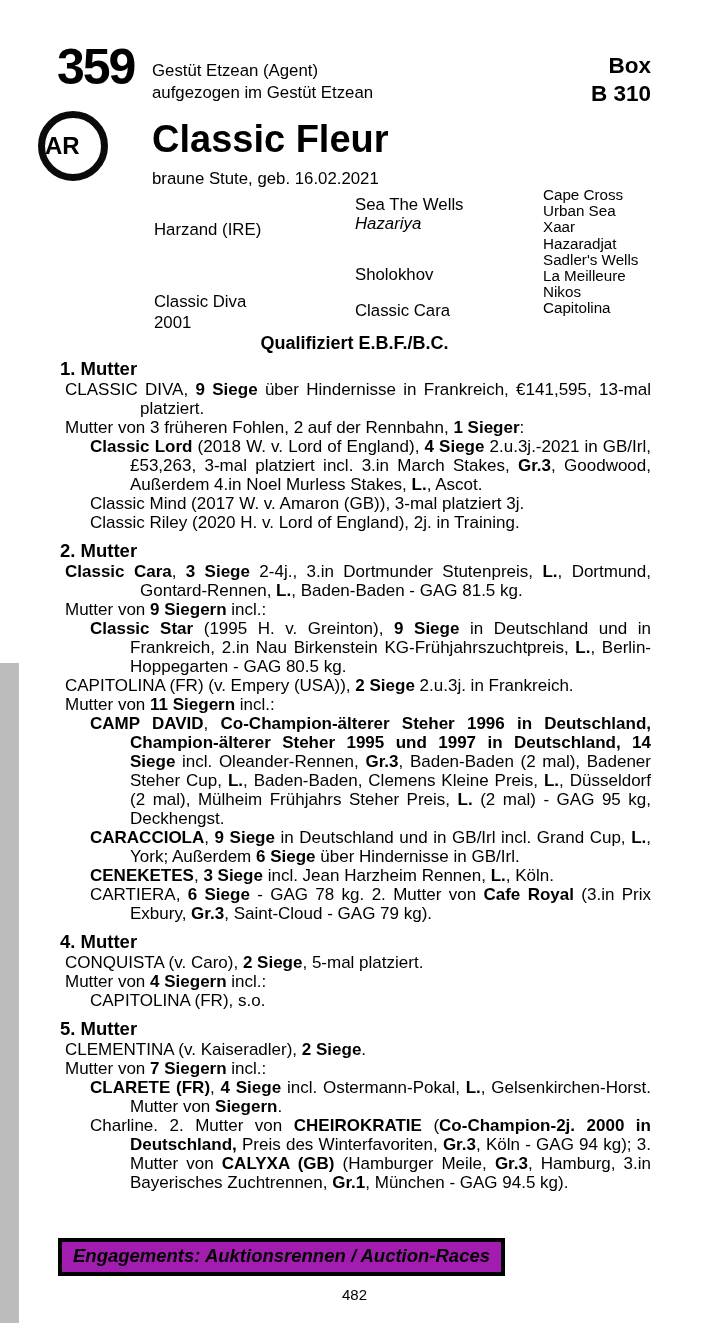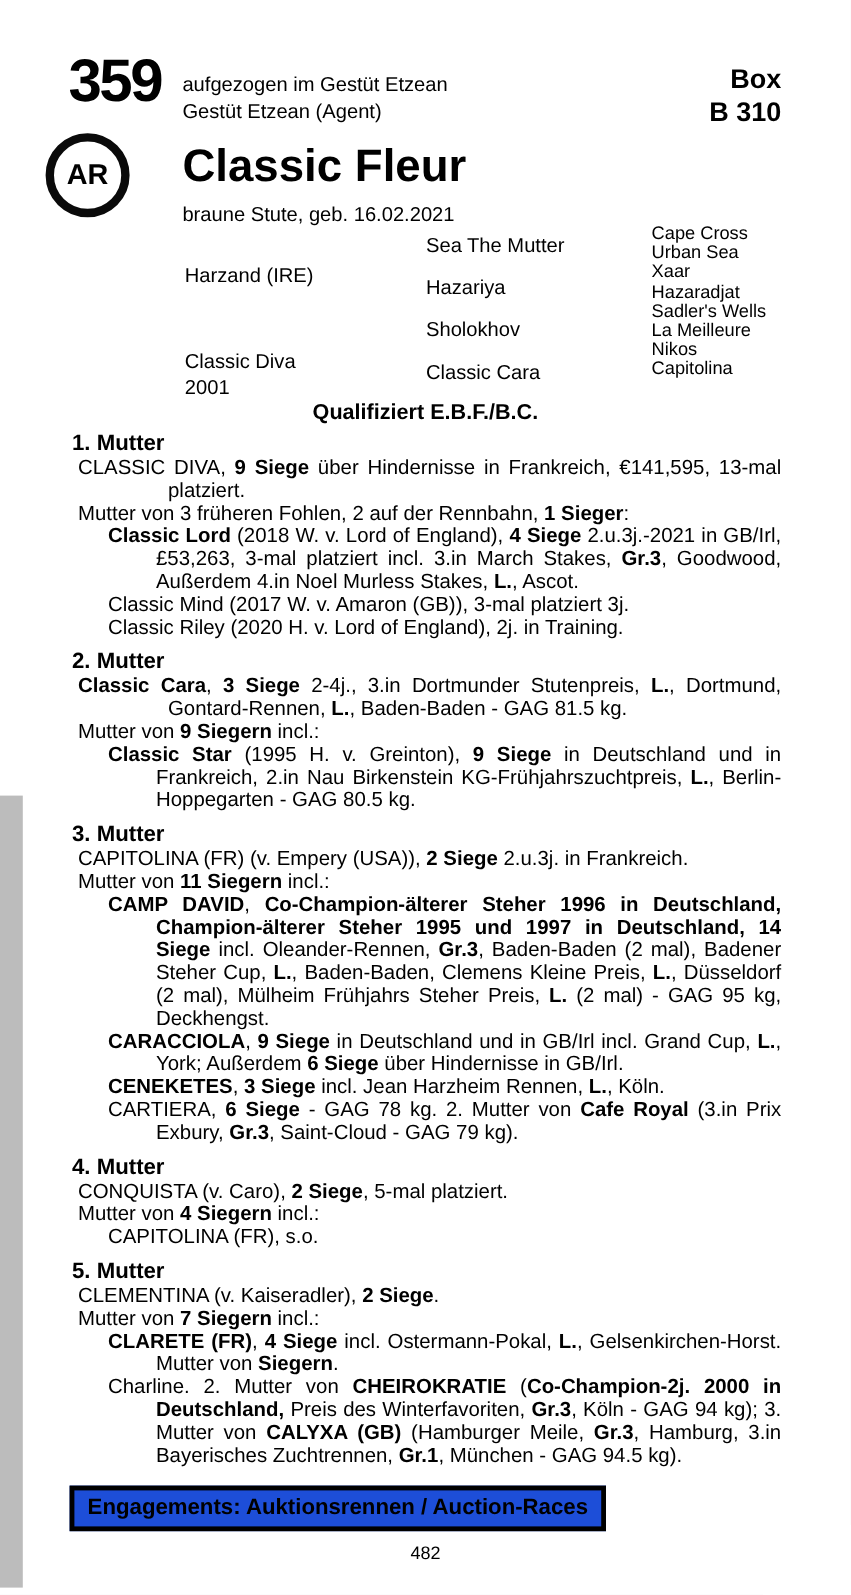--- a/index.html
+++ b/index.html
@@ -16,87 +16,87 @@
   .thumb-bar{position:absolute;left:0;top:663px;width:19px;height:660px;background:#bcbcbc;}
 
   
   .catalog-number{position:absolute;left:57px;top:42px;font-size:50px;font-weight:bold;letter-spacing:-2px;line-height:50px;}
   .consignor{position:absolute;left:152px;top:60px;font-size:16.8px;line-height:22px;}
   .box-block{position:absolute;right:58px;top:52px;text-align:right;font-weight:bold;font-size:22.5px;line-height:28px;}
 
   .brand{
     position:absolute;left:38px;top:111px;width:70px;height:70px;
     border:7px solid #0a0a0a;border-radius:50%;box-sizing:border-box;
-    display:flex;align-items:center;justify-content:center;
+    display:flex;align-items:center;
     font-weight:bold;font-size:24px;
   }
   .horse-name{position:absolute;left:152px;top:118px;font-size:38px;font-weight:bold;line-height:42px;}
   .horse-details{position:absolute;left:152px;top:169px;font-size:16.8px;}
 
   
   .ped{position:absolute;font-size:16.8px;line-height:21px;}
   .ped-sire{left:154px;top:219px;}
   .ped-dam{left:154px;top:291px;}
   .g2{position:absolute;left:355px;font-size:16.8px;}
-  .g2-0{top:195px;}.g2-1{top:230px;}.g2-2{top:265px;}.g2-3{top:301px;}
+  .g2-0{top:195px;}.g2-1{top:214px;font-style:italic;}.g2-2{top:265px;}.g2-3{top:301px;}
   .g3{position:absolute;left:543px;top:187px;font-size:15.2px;line-height:16.2px;}
 
   .qualification{position:absolute;left:0;top:333px;width:709px;text-align:center;font-weight:bold;font-size:18px;}
 
   
   .main-text{position:absolute;left:60px;top:359px;width:591px;}
   .section-title{font-size:18.5px;font-weight:bold;line-height:19px;margin:0 0 2px 0;}
   section + section .section-title{margin-top:9px;}
   .para{margin:0;font-size:17px;line-height:19px;text-align:justify;}
   .para b{font-weight:bold;}
   .flush{padding-left:5px;}
   .hang-wide{padding-left:80px;text-indent:-75px;}
   .offspring{padding-left:70px;text-indent:-40px;}
 
   
   .engagements{
     position:absolute;left:58px;top:1238px;
     border:4px solid #000;padding:3px 11px 5px 11px;
-    font-weight:bold;font-size:18.5px;background:#1d4ed8;
+    font-weight:bold;font-size:18.5px;background:#a21caf;font-style:italic;
   }
   .page-number{position:absolute;left:0;top:1286px;width:709px;text-align:center;font-size:15px;}
 </style>
 </head>
 <body>
 
 <div class="page">
 
   <div class="thumb-bar" style="background: rgb(188, 188, 188);"></div>
 
   <div class="catalog-number">359</div>
 
   <div class="consignor">
+    <div>Gestüt Etzean (Agent)</div>
     <div>aufgezogen im Gestüt Etzean</div>
-    <div>Gestüt Etzean (Agent)</div>
   </div>
 
   <div class="box-block">
     <div>Box</div>
     <div>B 310</div>
   </div>
 
   <div class="brand">
     <span>AR</span>
   </div>
 
   <div class="horse-name">Classic Fleur</div>
   <div class="horse-details">braune Stute, geb. 16.02.2021</div>
 
   <div>
     <div class="ped ped-sire">Harzand (IRE)</div>
     <div class="ped ped-dam">
       <div>Classic Diva</div>
       <div>2001</div>
     </div>
-    <div class="g2 g2-0">Sea The Mutter</div>
+    <div class="g2 g2-0">Sea The Wells</div>
     <div class="g2 g2-1">Hazariya</div>
     <div class="g2 g2-2">Sholokhov</div>
     <div class="g2 g2-3">Classic Cara</div>
     <div class="g3">
       <div>Cape Cross</div>
       <div>Urban Sea</div>
       <div>Xaar</div>
       <div>Hazaradjat</div>
       <div>Sadler's Wells</div>
       <div>La Meilleure</div>
@@ -116,21 +116,20 @@
         <p class="para offspring"><span>Classic Mind (2017 W. v. Amaron (GB)), 3-mal platziert 3j.</span></p>
         <p class="para offspring"><span>Classic Riley (2020 H. v. Lord of England), 2j. in Training.</span></p>
       </section>
       <section>
         <h2 class="section-title">2. Mutter</h2>
         <p class="para hang-wide"><b>Classic Cara</b><span>, </span><b>3 Siege</b><span> 2-4j., 3.in Dortmunder Stutenpreis, </span><b>L.</b><span>, Dortmund, Gontard-Rennen, </span><b>L.</b><span>, Baden-Baden - GAG 81.5 kg.</span></p>
         <p class="para flush"><span>Mutter von </span><b>9 Siegern</b><span> incl.:</span></p>
         <p class="para offspring"><b>Classic Star</b><span> (1995 H. v. Greinton), </span><b>9 Siege</b><span> in Deutschland und in Frankreich, 2.in Nau Birkenstein KG-Frühjahrszuchtpreis, </span><b>L.</b><span>, Berlin-Hoppegarten - GAG 80.5 kg.</span></p>
       </section>
       <section>
-        <h2 class="section-title">3. Mutter</h2>
         <p class="para flush"><span>CAPITOLINA (FR) (v. Empery (USA)), </span><b>2 Siege</b><span> 2.u.3j. in Frankreich.</span></p>
         <p class="para flush"><span>Mutter von </span><b>11 Siegern</b><span> incl.:</span></p>
         <p class="para offspring"><b>CAMP DAVID</b><span>, </span><b>Co-Champion-älterer Steher 1996 in Deutschland, Champion-älterer Steher 1995 und 1997 in Deutschland, 14 Siege</b><span> incl. Oleander-Rennen, </span><b>Gr.3</b><span>, Baden-Baden (2 mal), Badener Steher Cup, </span><b>L.</b><span>, Baden-Baden, Clemens Kleine Preis, </span><b>L.</b><span>, Düsseldorf (2 mal), Mülheim Frühjahrs Steher Preis, </span><b>L.</b><span> (2 mal) - GAG 95 kg, Deckhengst.</span></p>
         <p class="para offspring"><b>CARACCIOLA</b><span>, </span><b>9 Siege</b><span> in Deutschland und in GB/Irl incl. Grand Cup, </span><b>L.</b><span>, York; Außerdem </span><b>6 Siege</b><span> über Hindernisse in GB/Irl.</span></p>
         <p class="para offspring"><b>CENEKETES</b><span>, </span><b>3 Siege</b><span> incl. Jean Harzheim Rennen, </span><b>L.</b><span>, Köln.</span></p>
         <p class="para offspring"><span>CARTIERA, </span><b>6 Siege</b><span> - GAG 78 kg. 2. Mutter von </span><b>Cafe Royal</b><span> (3.in Prix Exbury, </span><b>Gr.3</b><span>, Saint-Cloud - GAG 79 kg).</span></p>
       </section>
       <section>
         <h2 class="section-title">4. Mutter</h2>
         <p class="para flush"><span>CONQUISTA (v. Caro), </span><b>2 Siege</b><span>, 5-mal platziert.</span></p>

